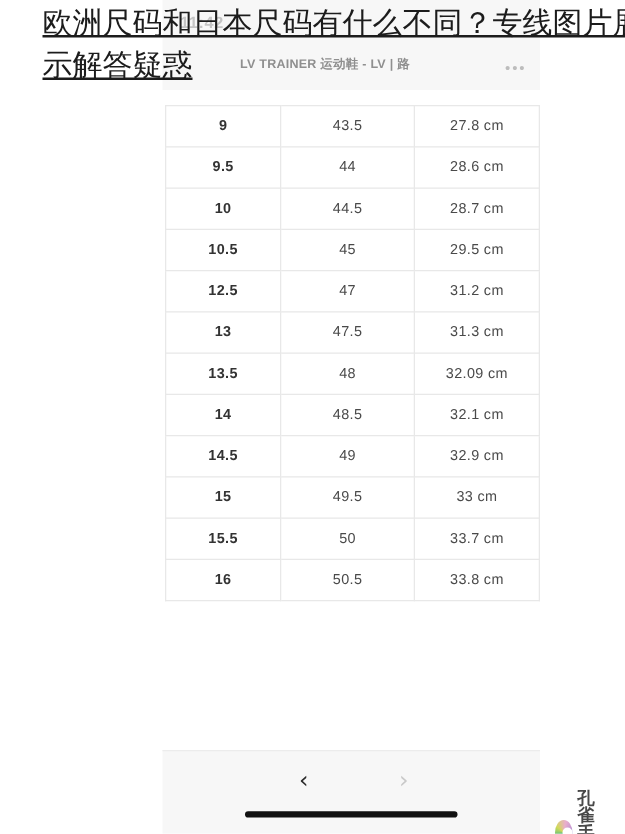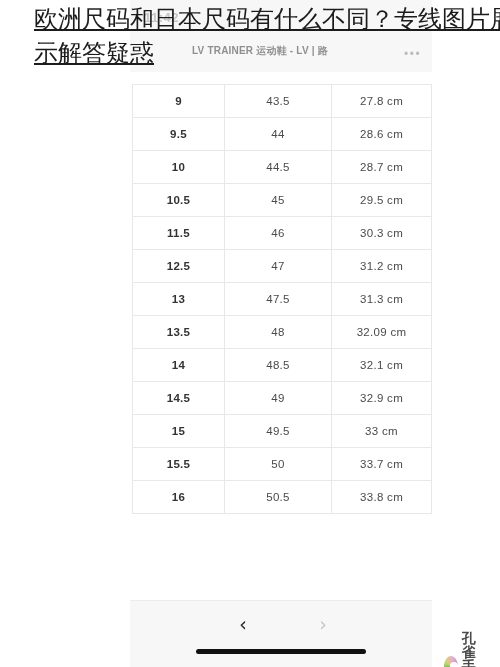--- a/index.html
+++ b/index.html
@@ -138,25 +138,20 @@
           <td class="c-us">10</td>
           <td class="c-eu">44.5</td>
           <td class="c-cm">28.7 cm</td>
         </tr>
         <tr>
           <td class="c-us">10.5</td>
           <td class="c-eu">45</td>
           <td class="c-cm">29.5 cm</td>
         </tr>
         <tr>
-          <td class="c-us">11.5</td>
-          <td class="c-eu">46</td>
-          <td class="c-cm">30.3 cm</td>
-        </tr>
-        <tr>
           <td class="c-us">12.5</td>
           <td class="c-eu">47</td>
           <td class="c-cm">31.2 cm</td>
         </tr>
         <tr>
           <td class="c-us">13</td>
           <td class="c-eu">47.5</td>
           <td class="c-cm">31.3 cm</td>
         </tr>
         <tr>

